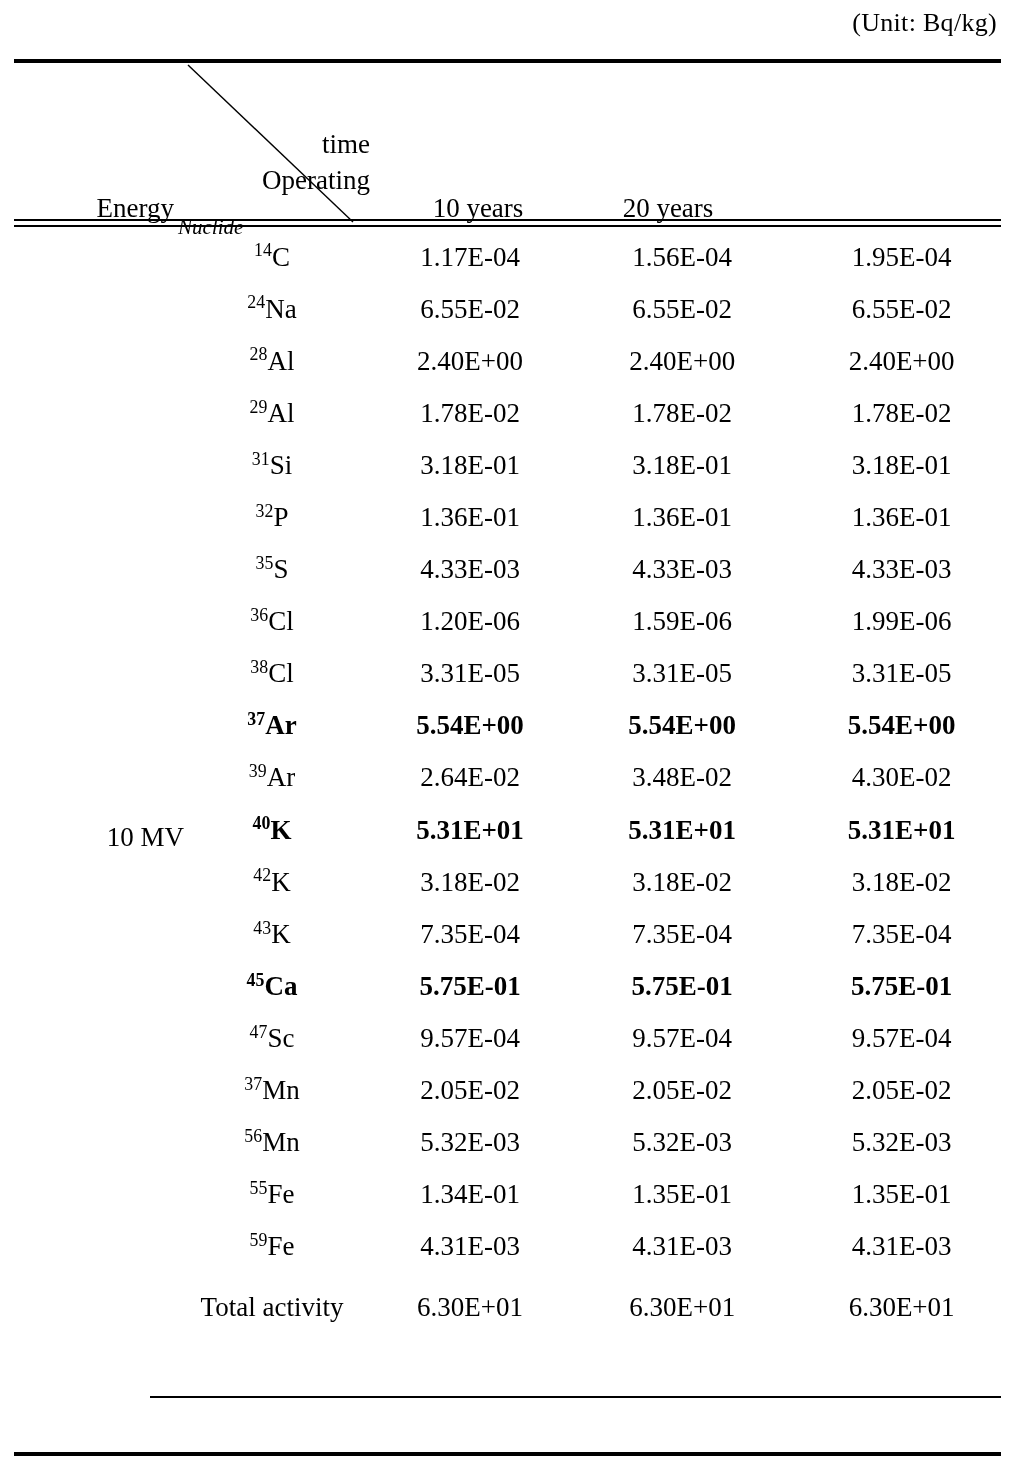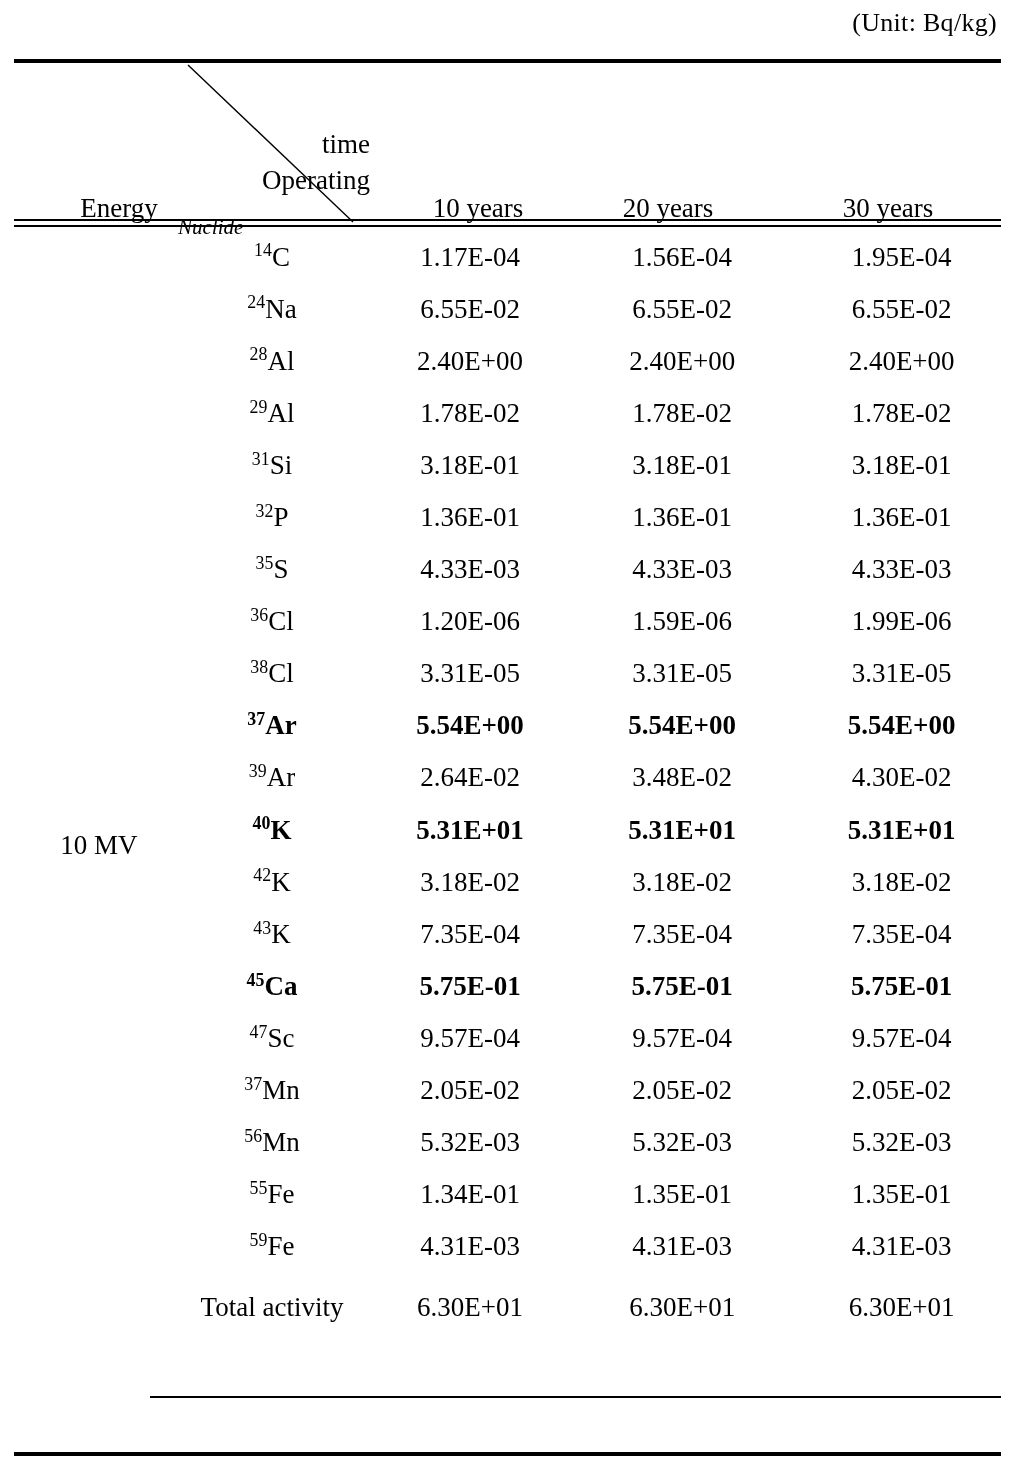--- a/index.html
+++ b/index.html
@@ -64,24 +64,24 @@
   .diag-svg {
     position: absolute;
     left: 0;
     top: 0;
     width: 1015px;
     height: 160px;
   }
 
   .hdr-energy {
     position: absolute;
-    left: 45px;
+    left: 26px;
     top: 130px;
     width: 148px;
-    text-align: center;
+    text-align: right;
     font-size: 27px;
   }
   .hdr-operating {
     position: absolute;
     left: 190px;
     top: 63px;
     width: 180px;
     text-align: right;
     font-size: 27px;
     line-height: 36px;
@@ -107,24 +107,23 @@
   .hdr-y1 { left: 378px; }
   .hdr-y2 { left: 568px; }
   .hdr-y3 { left: 788px; }
 
   
   .energy-label {
     position: absolute;
     left: 14px;
     top: 822px;
     width: 170px;
-    text-align: center;
+    text-align: right;
     font-size: 27px;
     white-space: nowrap;
-    margin-top: 8px;
   }
 
   
   .data-table {
     position: absolute;
     left: 0;
     top: 231px;
     width: 1015px;
     border-collapse: collapse;
   }
@@ -179,21 +178,20 @@
 
     <div class="hdr-operating">
       <div>time</div>
       <div>Operating</div>
     </div>
 
     <div class="hdr-nuclide">Nuclide</div>
 
     <div class="hdr-year hdr-y1">10  years</div>
     <div class="hdr-year hdr-y2">20  years</div>
-    <div class="hdr-year hdr-y3">30  years</div>
   </div>
 
   <div class="rule rule-hdr-a"></div>
   <div class="rule rule-hdr-b"></div>
 
   <div class="energy-label">10  MV</div>
 
   <table class="data-table">
     <colgroup>
       <col class="col-energy">

